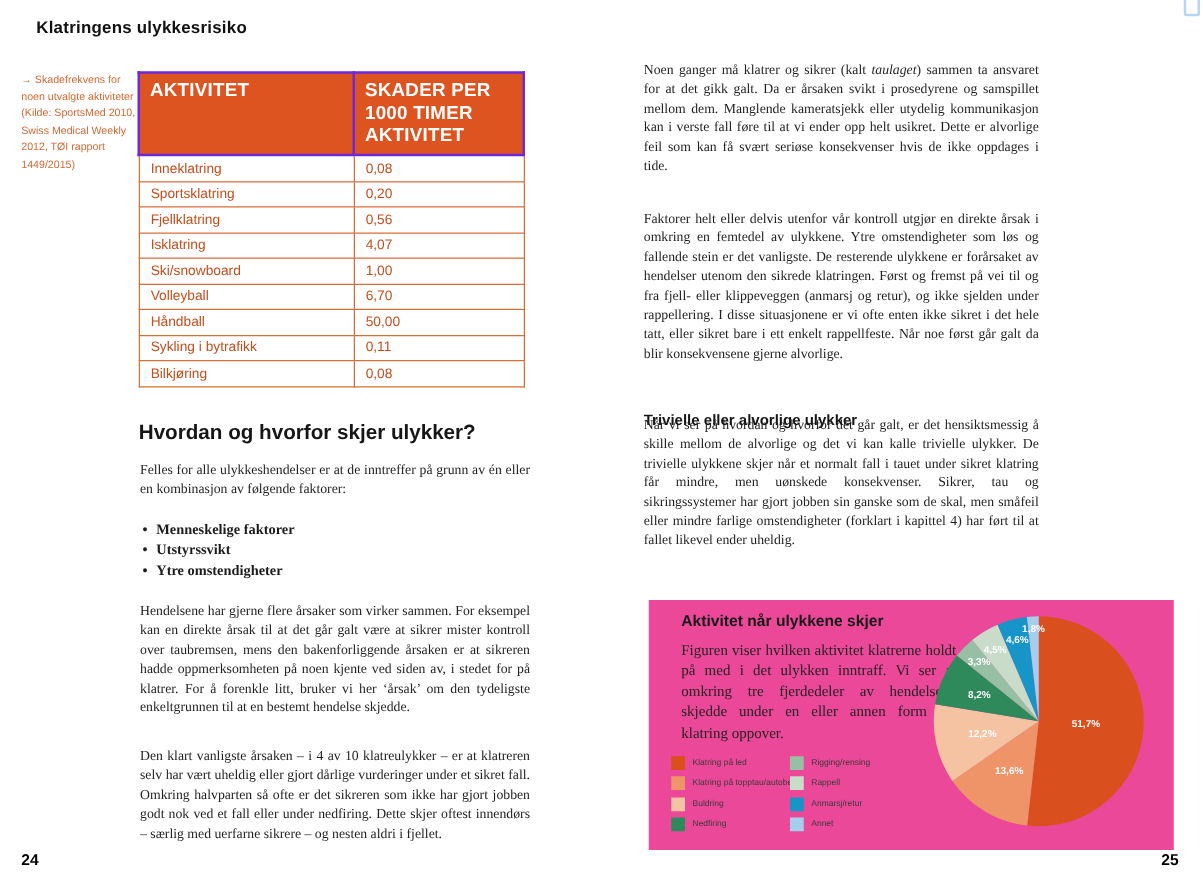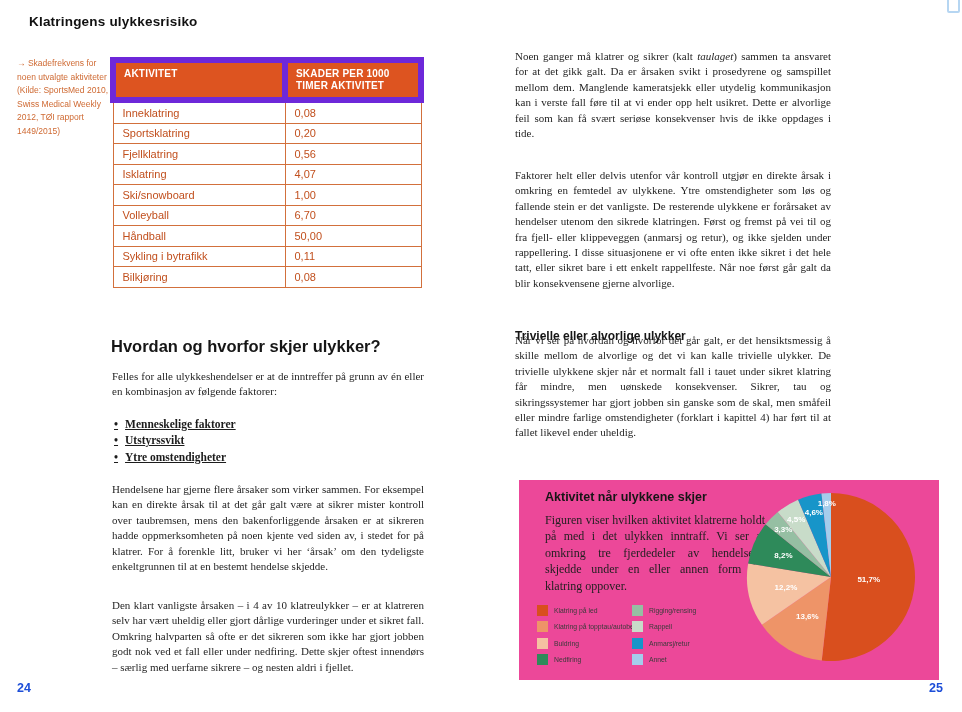--- a/index.html
+++ b/index.html
@@ -7,33 +7,33 @@
        font-family:"Liberation Sans",sans-serif;}
   .abs{position:absolute;}
   .sans{font-family:"Liberation Sans",sans-serif;}
   .serif{font-family:"Liberation Serif",serif;font-size:11px;line-height:15.4px;
          color:#1f1f1f;text-align:justify;}
   
   .doc-title{left:17px;top:14px;font-size:13.5px;font-weight:bold;color:#111;letter-spacing:.2px;margin-left:12px;}
   .side-note{left:17px;top:57px;width:96px;font-size:8.5px;line-height:13.6px;color:#cf6a33;}
   
   .act-table{left:110px;top:57px;width:308px;border-collapse:collapse;table-layout:fixed;}
-  .act-table th{background:#dd5420;color:#fff;font-size:10px;font-weight:bold;text-align:left;
-                padding:5px 8px;line-height:1.2;letter-spacing:.2px;border:6px solid #6d28d9;vertical-align:top;}
+  .act-table th{background:#dd5420;color:#fff;font-size:15px;font-weight:bold;text-align:left;
+                padding:5px 8px;line-height:1.2;letter-spacing:.2px;border:2px solid #6d28d9;vertical-align:top;}
   .act-table td{border:1px solid #d2703c;color:#c14f1d;font-size:11px;height:19.5px;
                 padding:0 9px;background:#fff;}
   .col-a{width:172px;} .col-b{width:136px;}
   
   .h1{left:111px;top:337px;font-size:16.5px;font-weight:bold;color:#161616;}
   .p-left{left:112px;top:369px;width:312px;}
   .bullets{left:114px;top:416px;margin:0;padding:0;list-style:none;}
   .bullets li{font-family:"Liberation Serif",serif;font-size:11.5px;font-weight:bold;color:#1c1c1c;
-              line-height:16.3px;text-decoration:underline;}
+              line-height:16.3px;}
   .bullets li::before{content:"\2022";margin-right:7px;}
-  .pagenum{font-size:12.5px;font-weight:bold;color:#1d4ed8;}
+  .pagenum{font-size:12.5px;font-weight:bold;color:#000000;}
   
   .h2{font-size:12px;font-weight:bold;color:#161616;margin-top:12px;}
   
   .fig-box{left:519px;top:480px;width:420px;height:200px;}
   .fig-title{left:26px;top:10px;font-size:12.5px;font-weight:bold;color:#161616;}
   .fig-body{left:26px;top:32px;width:220px;font-size:12px;line-height:16.4px;}
   .legend{left:18px;top:124px;display:flex;}
   .lcol{display:flex;flex-direction:column;}
   .lcol1{width:87px;margin-right:8px;}
   .litem{display:flex;align-items:center;height:12px;margin-bottom:4.5px;}

